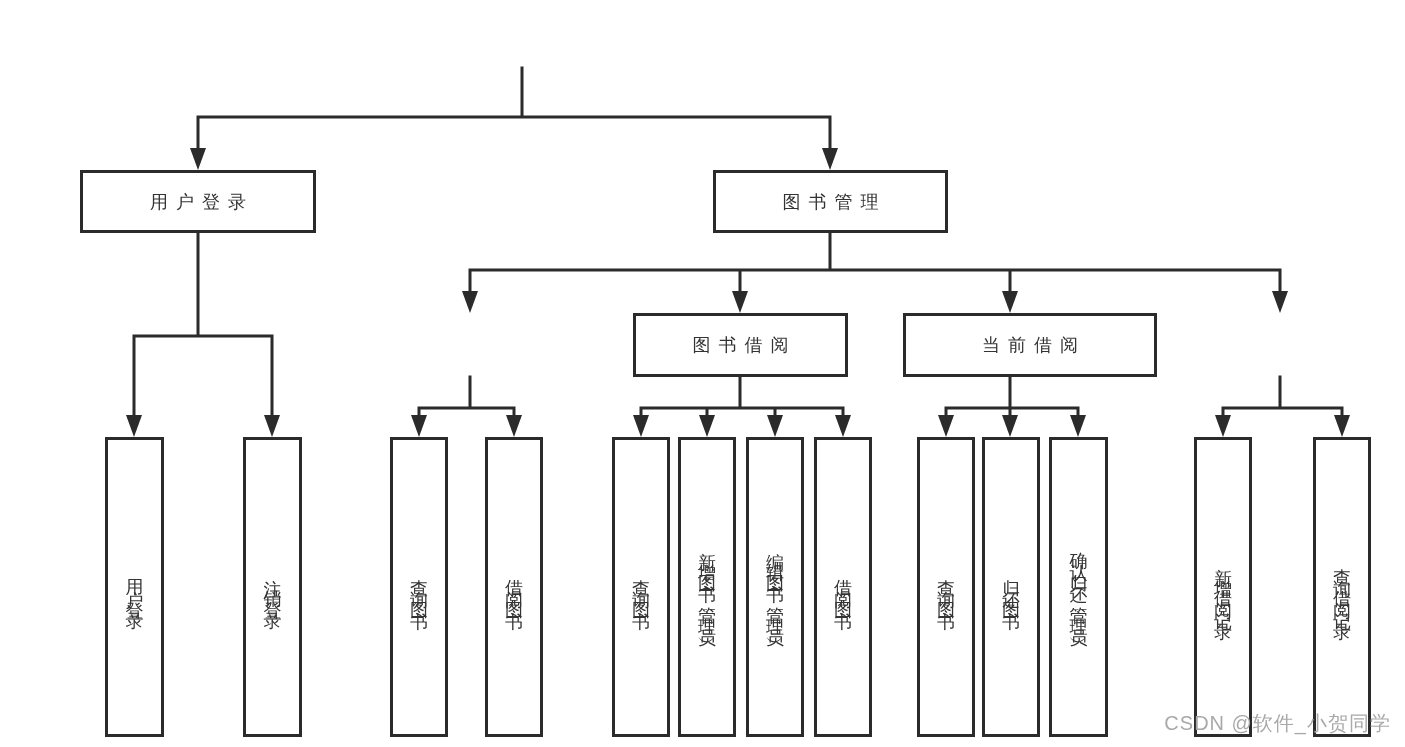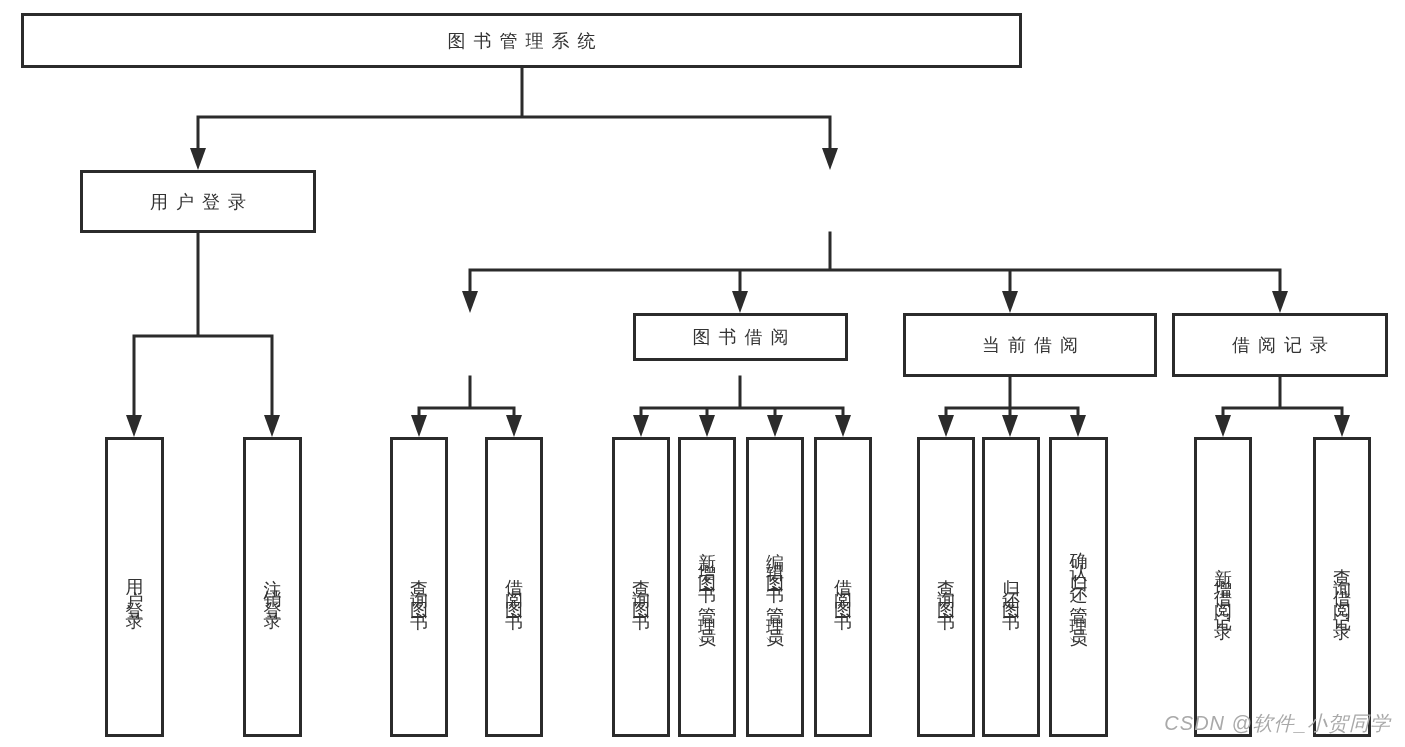--- a/index.html
+++ b/index.html
@@ -47,21 +47,20 @@
   .watermark {
     position: absolute;
     top: 711px;
     right: 14px;
     font-size: 20px;
     line-height: 1.2;
     color: #a9a9a9;
     letter-spacing: 1px;
     z-index: 5;
     white-space: nowrap;
-    font-style: italic;
   }
 </style>
 </head>
 <body>
 
 <div class="canvas">
 
   <svg class="connectors" width="1405" height="747" viewBox="0 0 1405 747">
     <g stroke="#2b2b2b" stroke-width="3" fill="none" stroke-linecap="square">
       <path d="M522,68 V117 M198,117 H830 M198,117 V152 M830,117 V152"></path>
@@ -88,27 +87,26 @@
       <polygon points="767,415 783,415 775,437"></polygon>
       <polygon points="835,415 851,415 843,437"></polygon>
       <polygon points="938,415 954,415 946,437"></polygon>
       <polygon points="1002,415 1018,415 1010,437"></polygon>
       <polygon points="1070,415 1086,415 1078,437"></polygon>
       <polygon points="1215,415 1231,415 1223,437"></polygon>
       <polygon points="1334,415 1350,415 1342,437"></polygon>
     </g>
   </svg>
 
-  <div class="node h-node" style="left:21px; top:13px; width:1001px; height:55px;">图书管理系统</div>
 
   <div class="node h-node" style="left:80px; top:170px; width:236px; height:63px;">用户登录</div>
+  <div class="node h-node" style="left:713px; top:170px; width:235px; height:63px;">图书管理</div>
 
-  <div class="node h-node" style="left:633px; top:313px; width:215px; height:48px;">图书借阅</div>
+  <div class="node h-node" style="left:633px; top:313px; width:215px; height:64px;">图书借阅</div>
   <div class="node h-node" style="left:903px; top:313px; width:254px; height:64px;">当前借阅</div>
-  <div class="node h-node" style="left:1172px; top:313px; width:216px; height:64px;">借阅记录</div>
 
   <div class="node v-node" style="left:105px; top:437px; width:59px; height:300px;">
     <span>用户登录</span>
   </div>
   <div class="node v-node" style="left:243px; top:437px; width:59px; height:300px;">
     <span>注销登录</span>
   </div>
 
   <div class="node v-node" style="left:390px; top:437px; width:58px; height:300px;">
     <span>查询图书</span>

